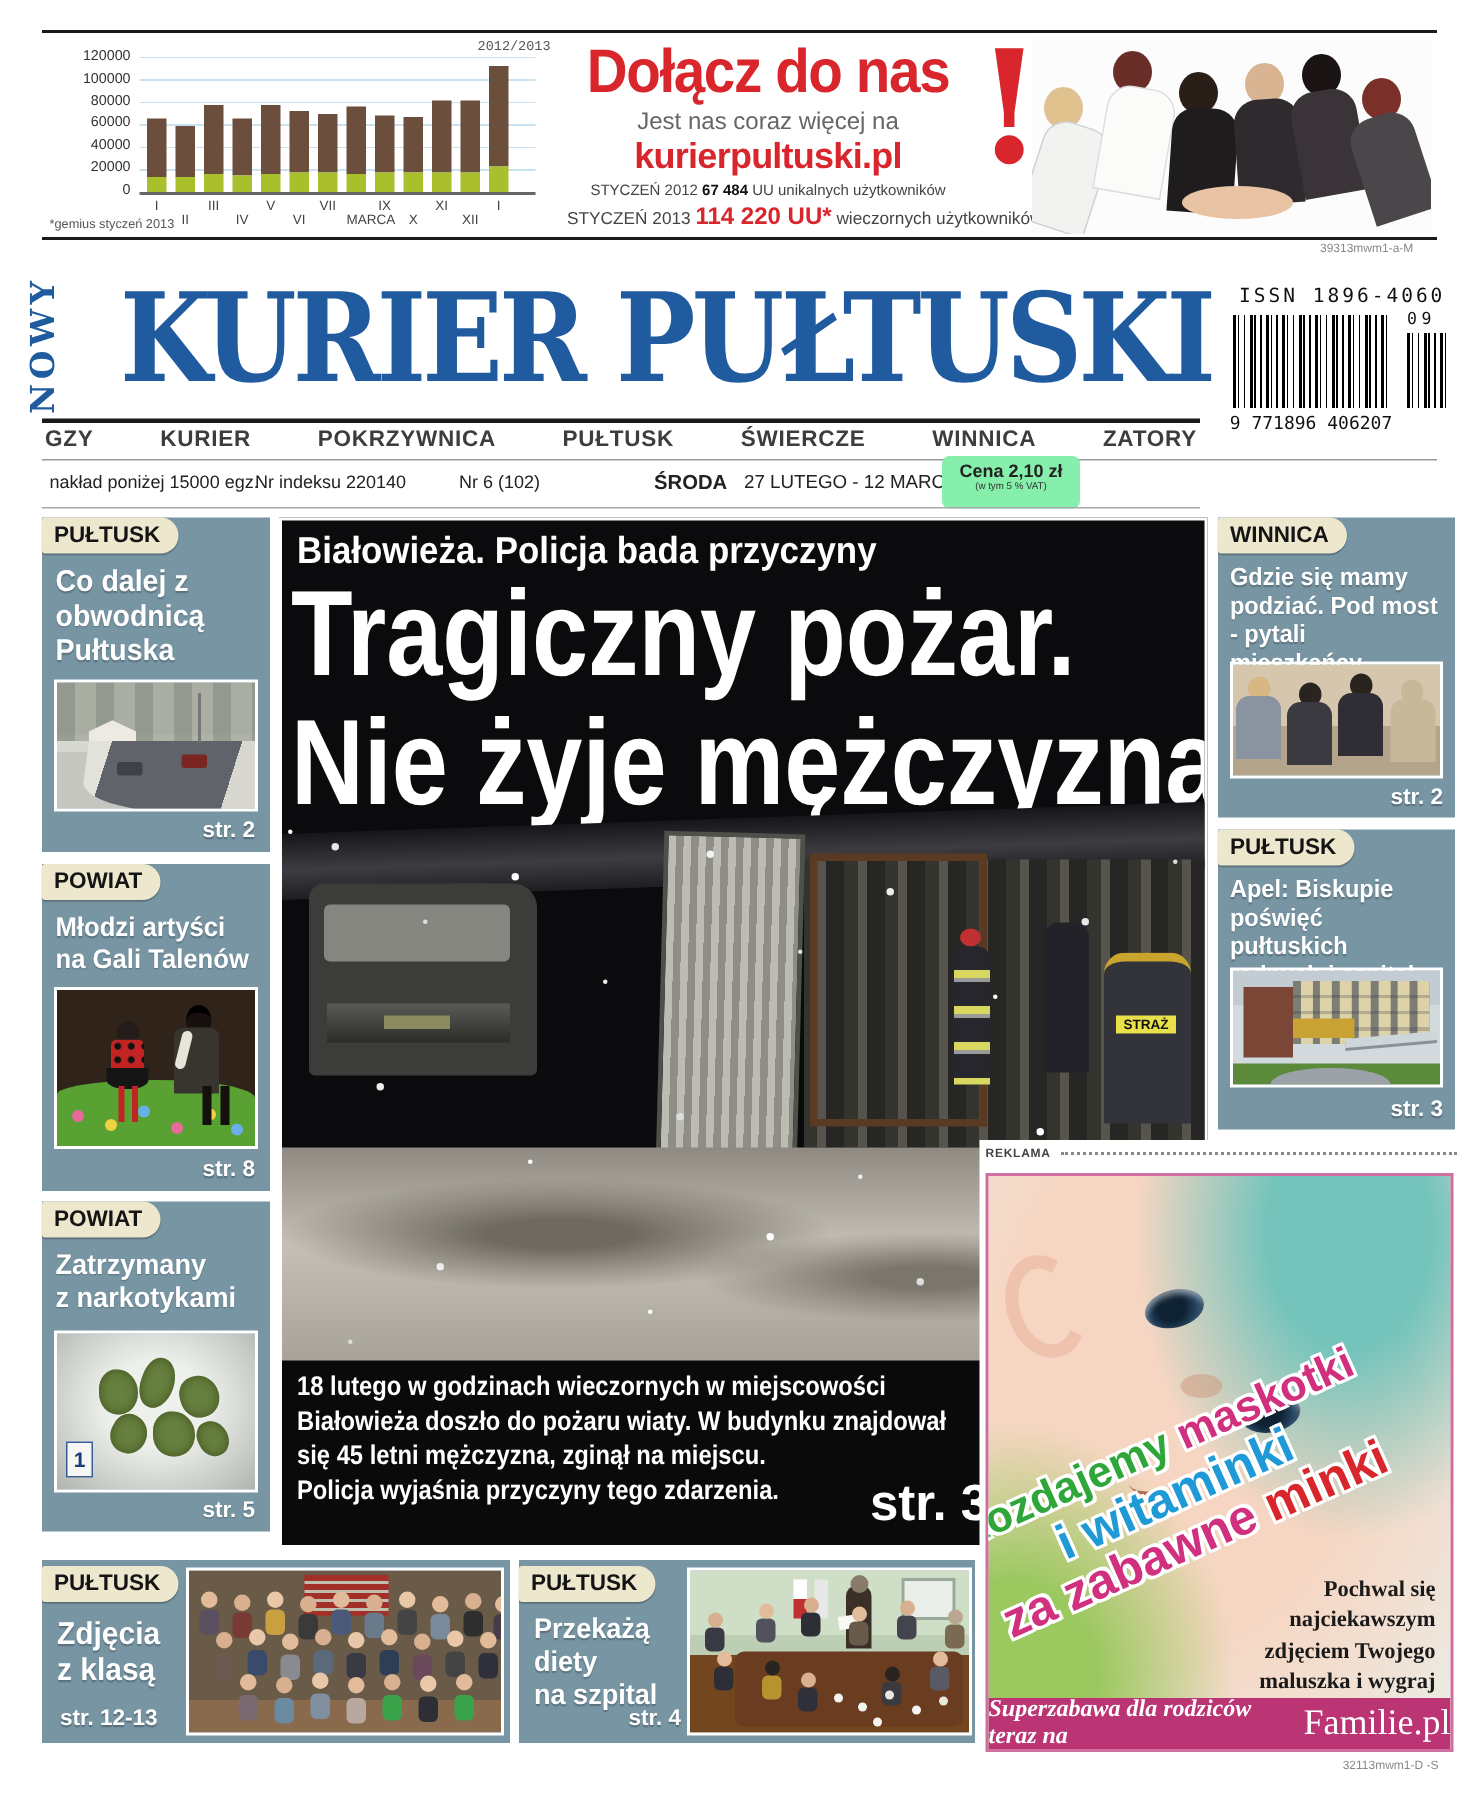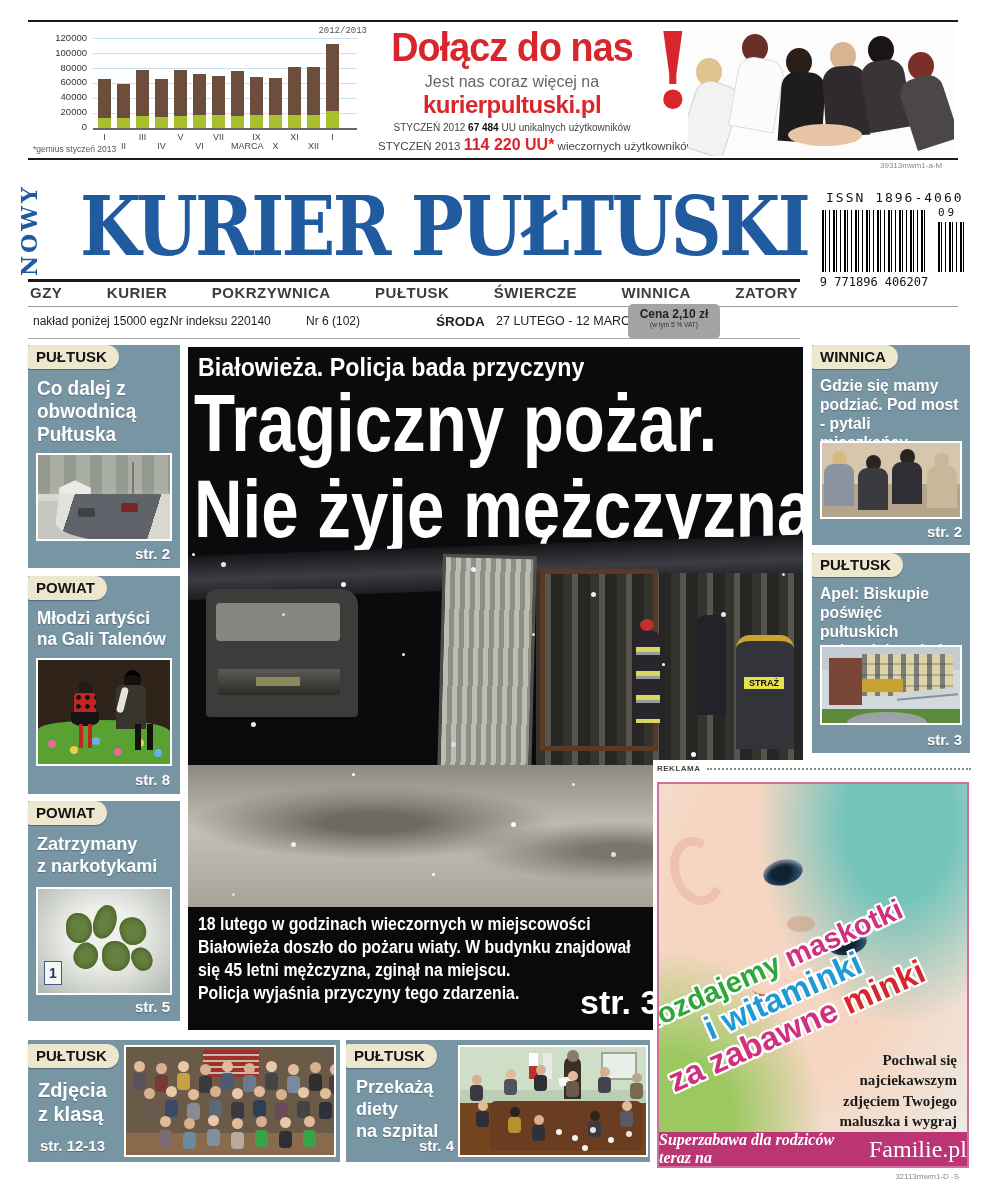--- a/index.html
+++ b/index.html
@@ -50,21 +50,21 @@
   .bars-code{position:absolute;background:repeating-linear-gradient(90deg,#000 0 2px,#fff 2px 3px,#000 3px 4px,#fff 4px 7px,#000 7px 8px,#fff 8px 11px);}
   #barcode-digits{position:absolute;left:818px;top:275px;width:112px;text-align:center;
                   font-family:"DejaVu Sans Mono",monospace;font-size:12px;}
   #barcode-addon-label{position:absolute;left:938px;top:206px;font-family:"DejaVu Sans Mono",monospace;font-size:11px;letter-spacing:3px;}
 
   
   #town-nav{position:absolute;left:30px;top:284px;width:768px;display:flex;justify-content:space-between;
             font-size:15px;font-weight:600;color:#3d3d3d;letter-spacing:.5px;}
   #info-bar{position:absolute;left:0;top:310px;width:988px;height:30px;font-size:12px;color:#222;}
   .info-item{position:absolute;top:4px;}
-  #price-box{position:absolute;left:628px;top:-6px;width:92px;height:32px;background:#a3a3a3;border-radius:5px;
+  #price-box{position:absolute;left:628px;top:-6px;width:92px;height:32px;background:#86efac;border-radius:5px;
              text-align:center;padding-top:3px;}
   #price-box .p1{font-size:12px;font-weight:bold;}
   #price-box .p2{font-size:6.5px;color:#333;}
 
   
   .teaser{position:absolute;background:#7795a3;}
   .tag{position:absolute;left:0;background:#ece7cd;color:#141414;font-weight:bold;font-size:15px;
        padding:3px 12px 4px 8px;border-radius:2px 12px 12px 2px;box-shadow:0 1px 1px rgba(0,0,0,.3);white-space:nowrap;}
   .tz-title{position:absolute;color:#fff;font-weight:bold;line-height:1.16;white-space:pre-line;
             transform:scaleX(.95);transform-origin:left top;text-shadow:0 1px 1px rgba(0,0,0,.25);}

